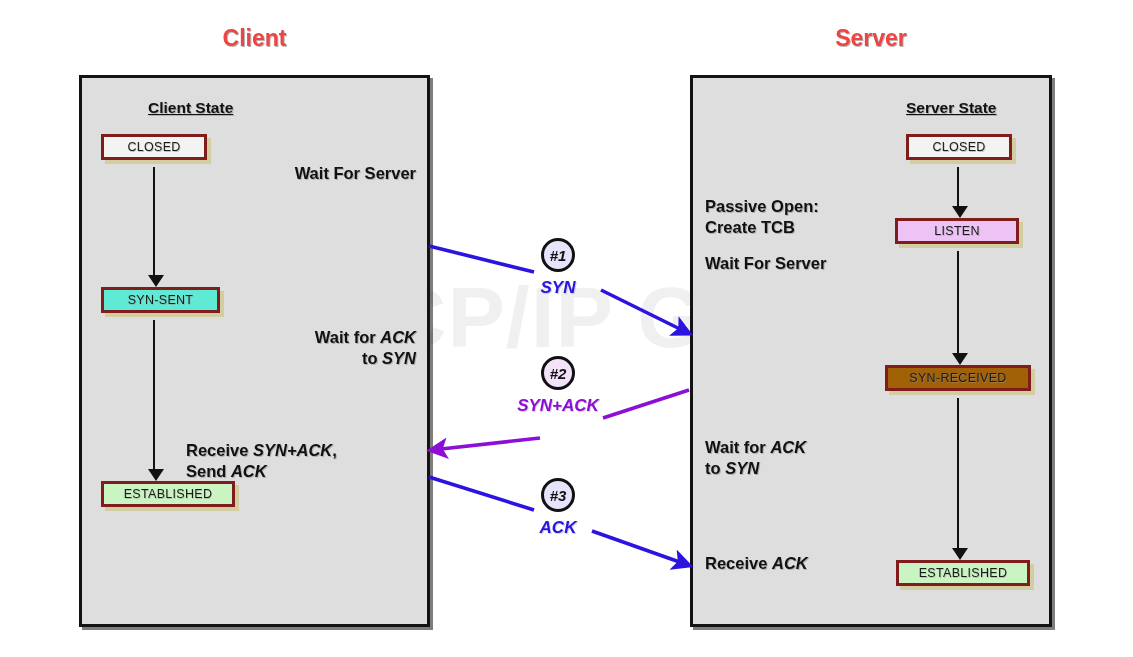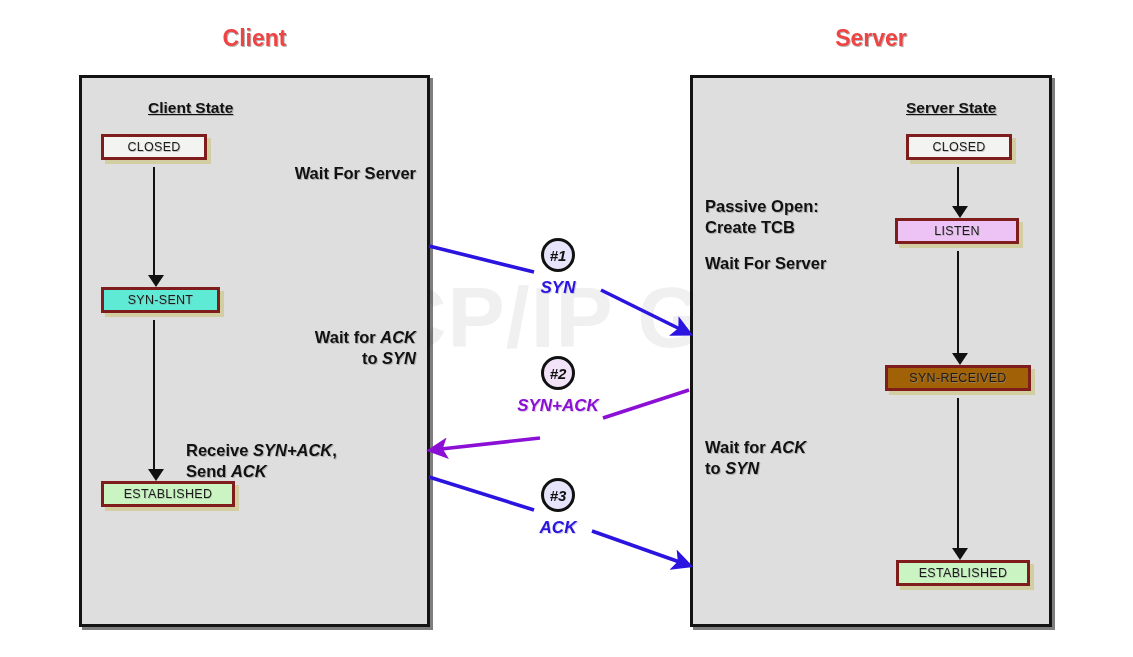--- a/index.html
+++ b/index.html
@@ -211,20 +211,21 @@
   <div class="state-box" id="box-s-synreceived">SYN-RECEIVED</div>
   <div class="state-box" id="box-s-established">ESTABLISHED</div>
 
   <div class="note" id="note-c1">Wait For Server</div>
   <div class="note" id="note-c3">Wait for <i>ACK</i><br>to <i>SYN</i></div>
   <div class="note" id="note-c4">Receive <i>SYN+ACK</i>,<br>Send <i>ACK</i></div>
 
   <div class="note" id="note-s1">Passive Open:<br>Create TCB</div>
   <div class="note" id="note-s2">Wait For Server</div>
   <div class="note" id="note-s4">Wait for <i>ACK</i><br>to <i>SYN</i></div>
+  <div class="note" id="note-s5">Receive <i>ACK</i></div>
 
   <svg id="arrow-layer" viewBox="0 0 1133 657">
     <defs>
       <marker id="head-blue" markerWidth="6" markerHeight="6" refX="4.4" refY="3" orient="auto">
         <path d="M0,0 L6,3 L0,6 L1.4,3 Z" fill="#2b13e0"></path>
       </marker>
       <marker id="head-purple" markerWidth="6" markerHeight="6" refX="4.4" refY="3" orient="auto">
         <path d="M0,0 L6,3 L0,6 L1.4,3 Z" fill="#8c0fd6"></path>
       </marker>
     </defs>

